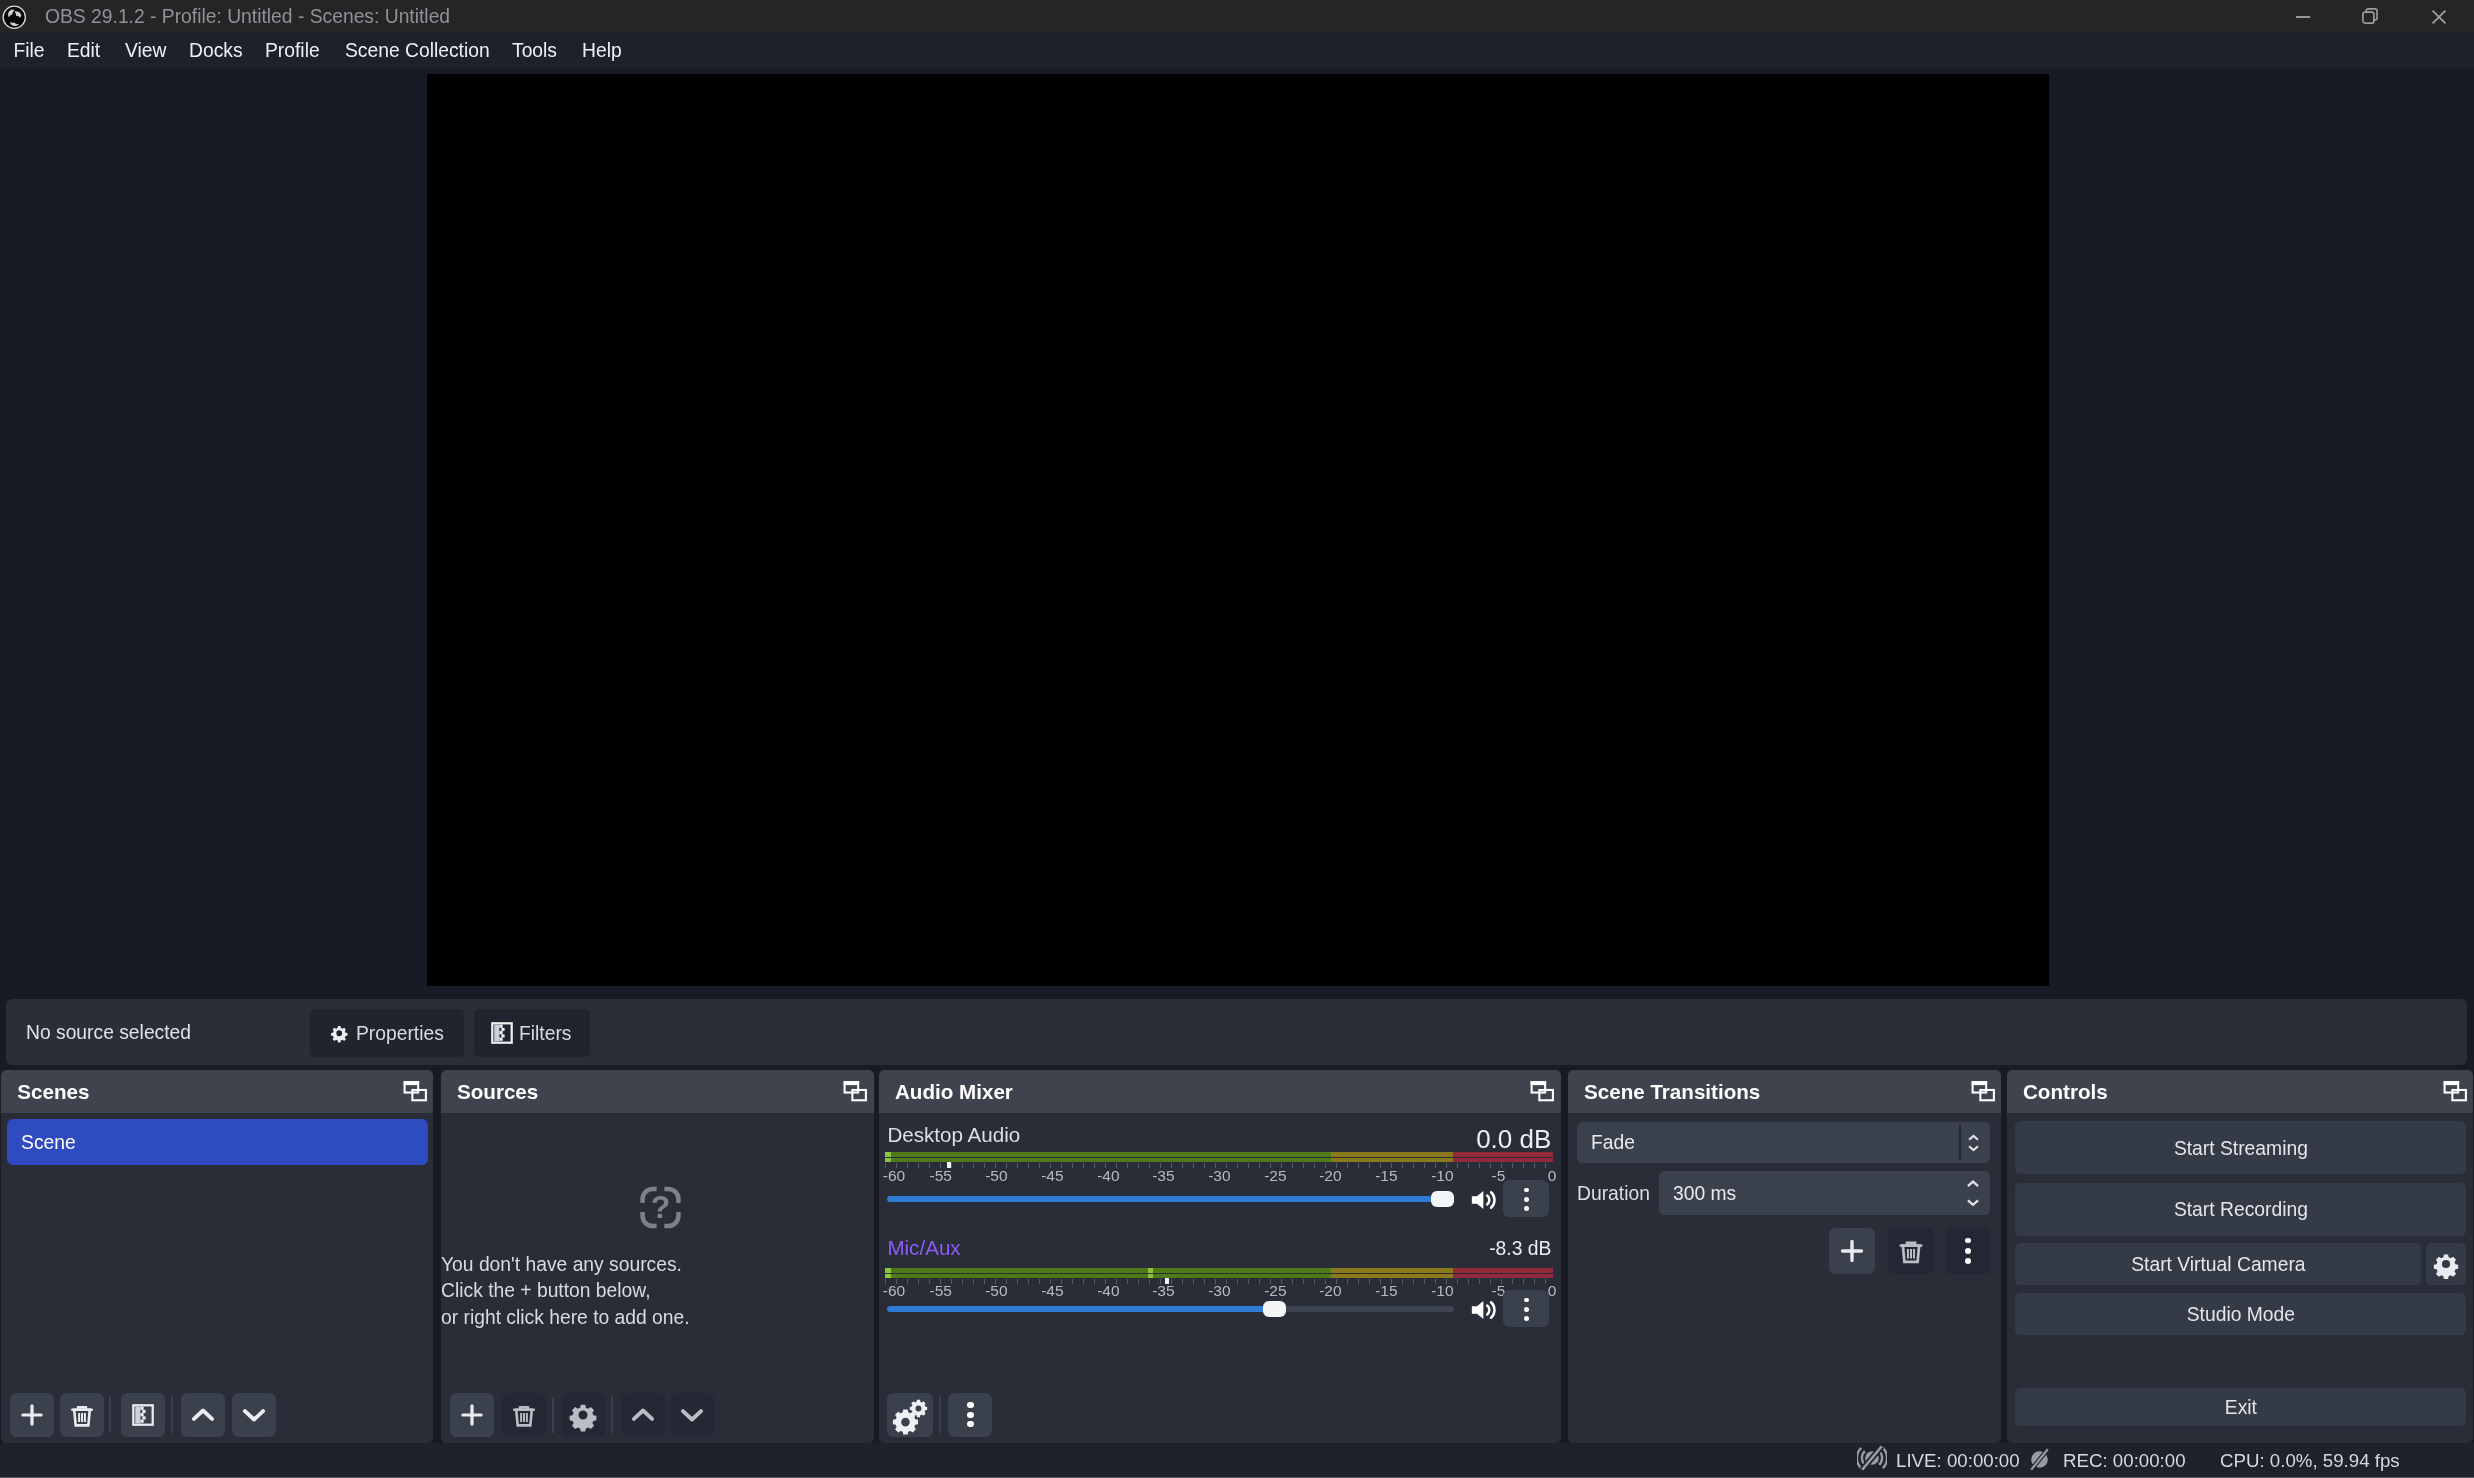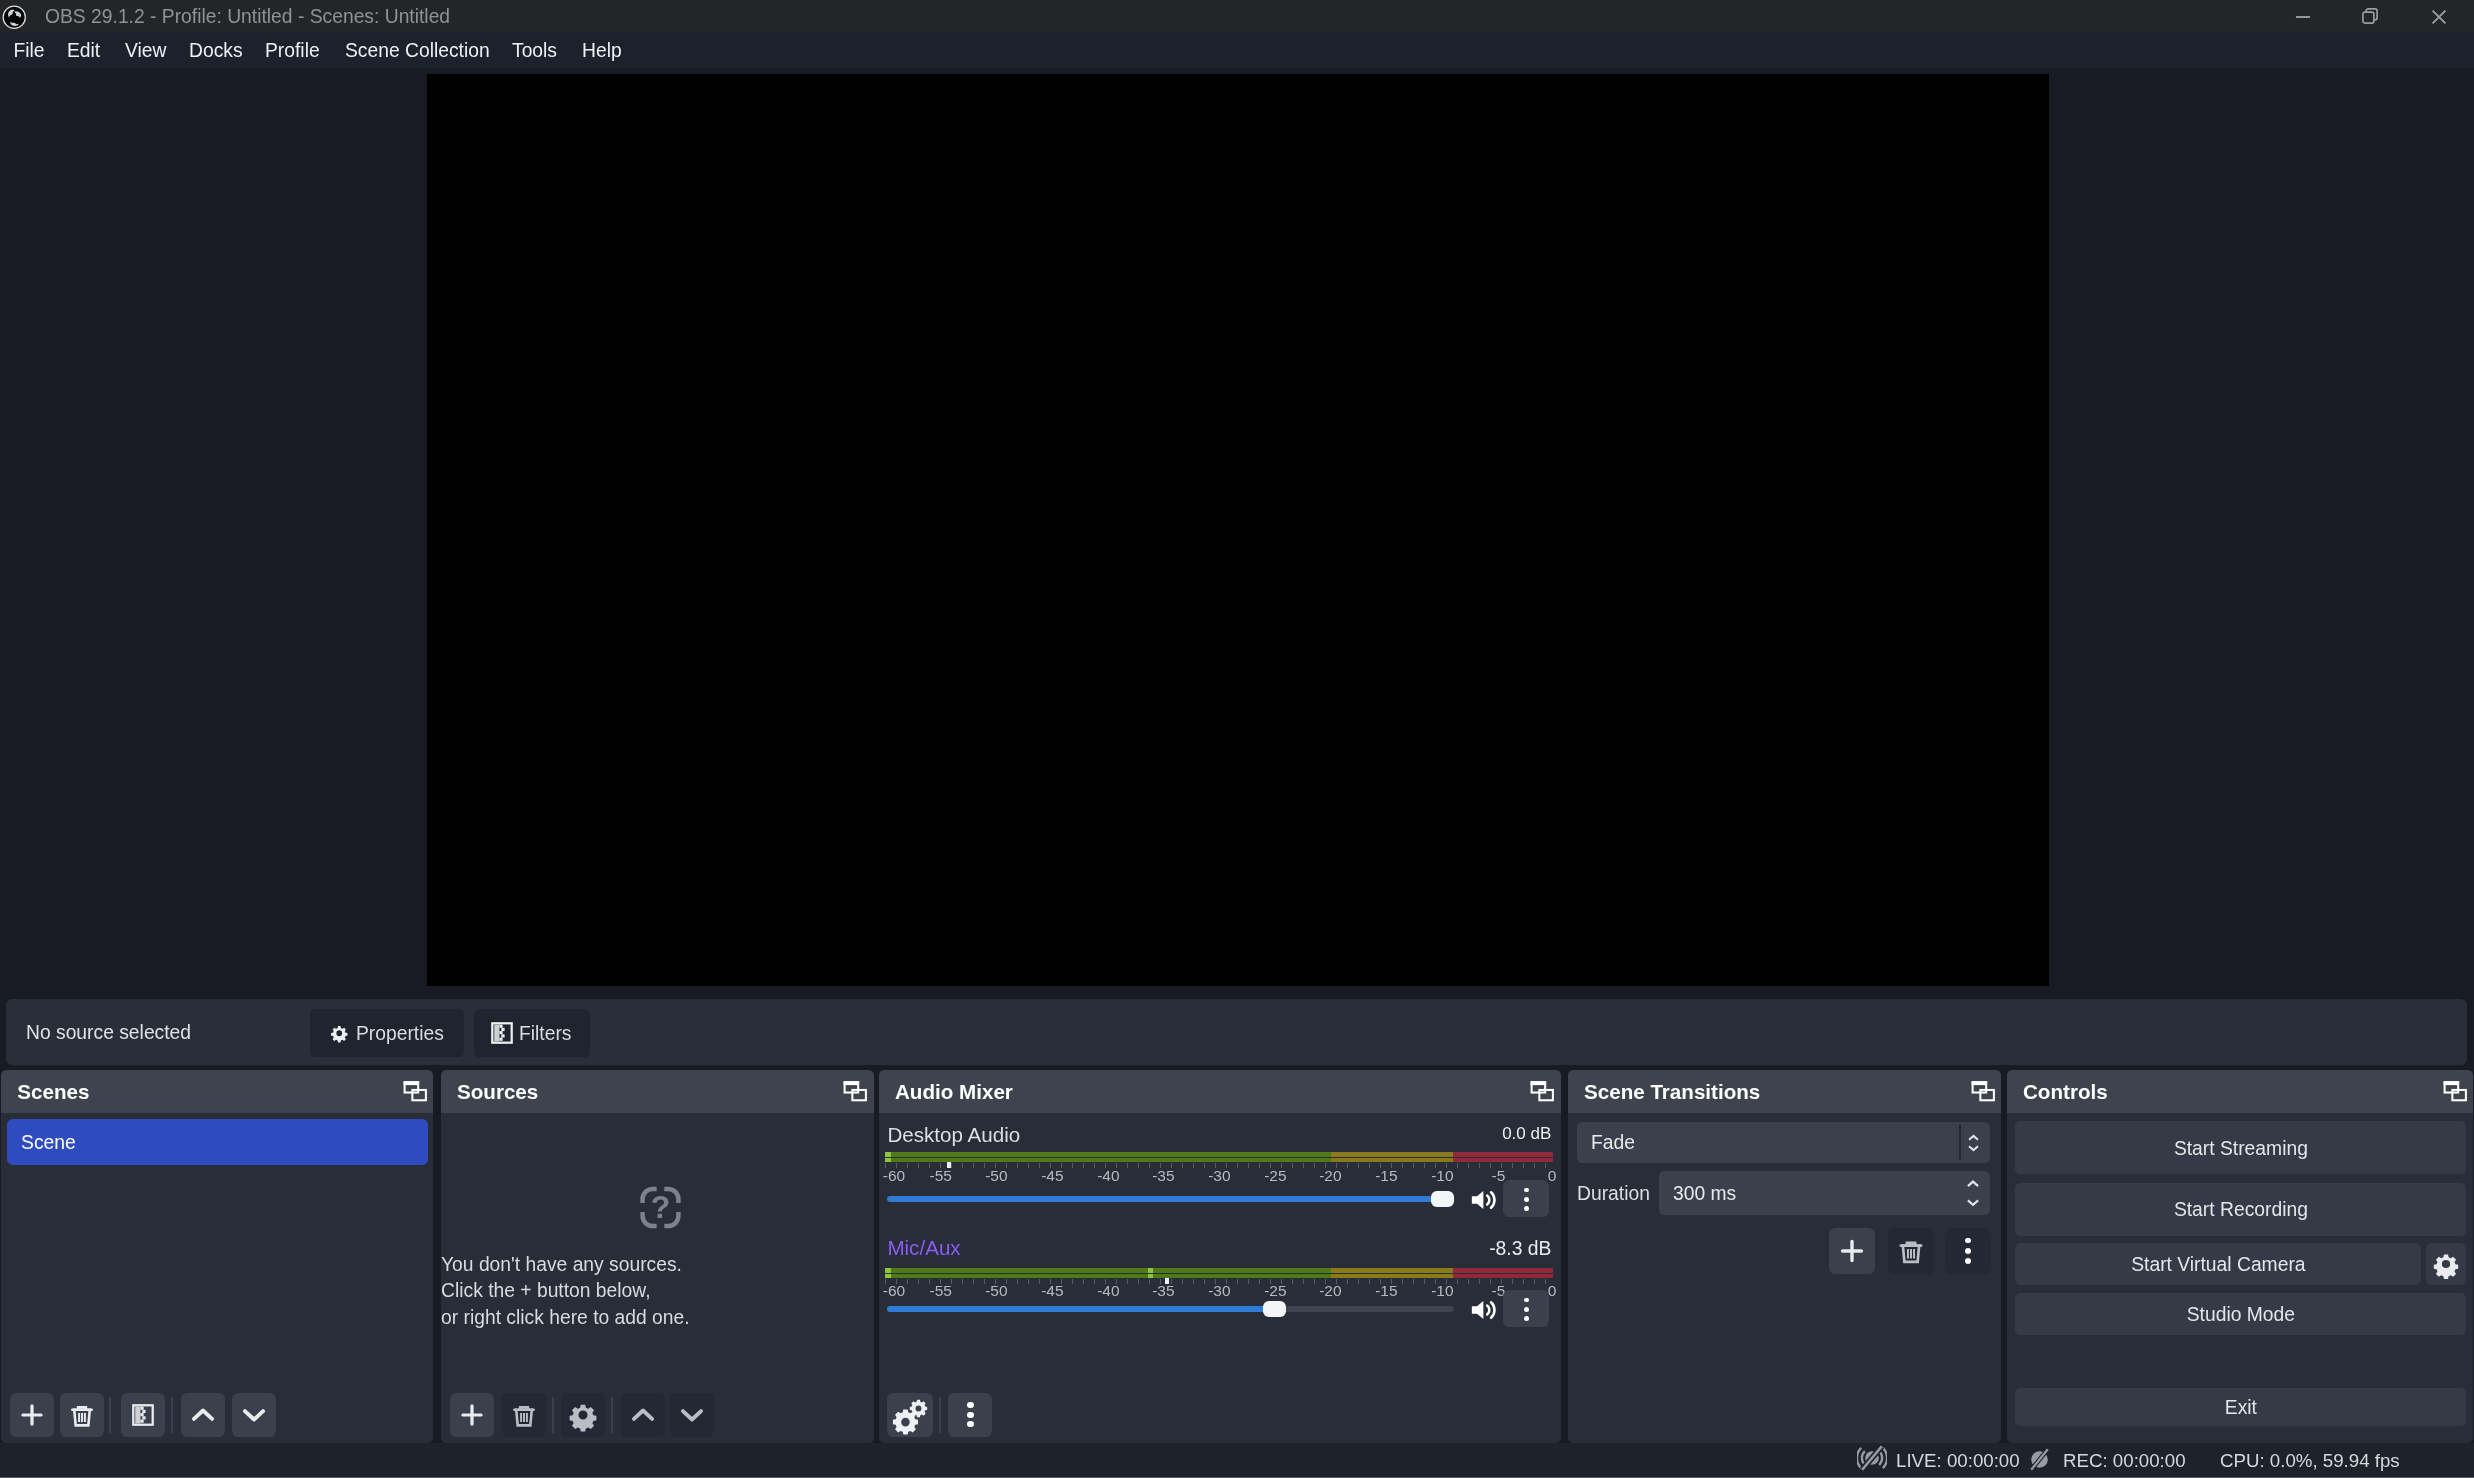--- a/index.html
+++ b/index.html
@@ -208,21 +208,21 @@
         <g fill="none" stroke="#fff" stroke-width="3.2">
           <rect x="2.5" y="5" width="21" height="16"></rect>
           <rect x="14.5" y="17" width="21" height="16"></rect>
         </g>
         <rect x="1" y="3.5" width="24" height="6" fill="#fff"></rect>
       </svg>
   </div>
   <div class="dbody"></div>
 
   <div class="abs" style="left:8.4px;top:53px;font-size:20.6px;color:#dcdfe3;">Desktop Audio</div>
-  <div class="abs" style="right:9.7px;top:54px;font-size:17px;color:#eceef0;">0.0 dB</div>
+  <div class="abs" style="right:9.7px;top:54px;font-size:26px;color:#eceef0;">0.0 dB</div>
   <div class="abs meter" style="left:6.4px;top:82px;">
       <div class="m1"></div>
       <div class="m2"></div>
       <div class="mg"></div>
       <div class="mg2"></div>
       <div class="mt"></div>
       <div class="wt" style="left:62px;"></div>
     </div>
   <div class="abs numrow" style="left:6.4px;top:97px;">
       <span style="left:-2.6px;width:58px;text-align:left;">-60</span>

